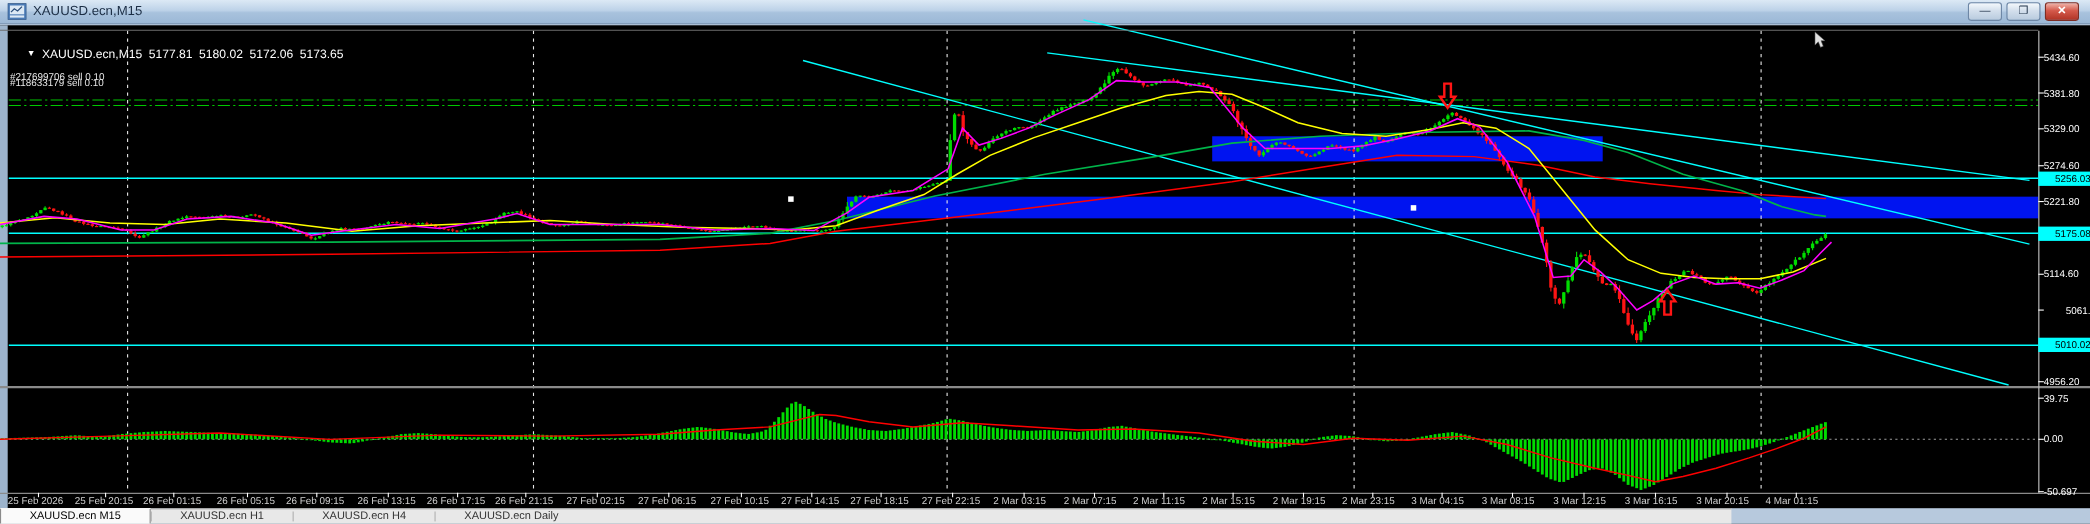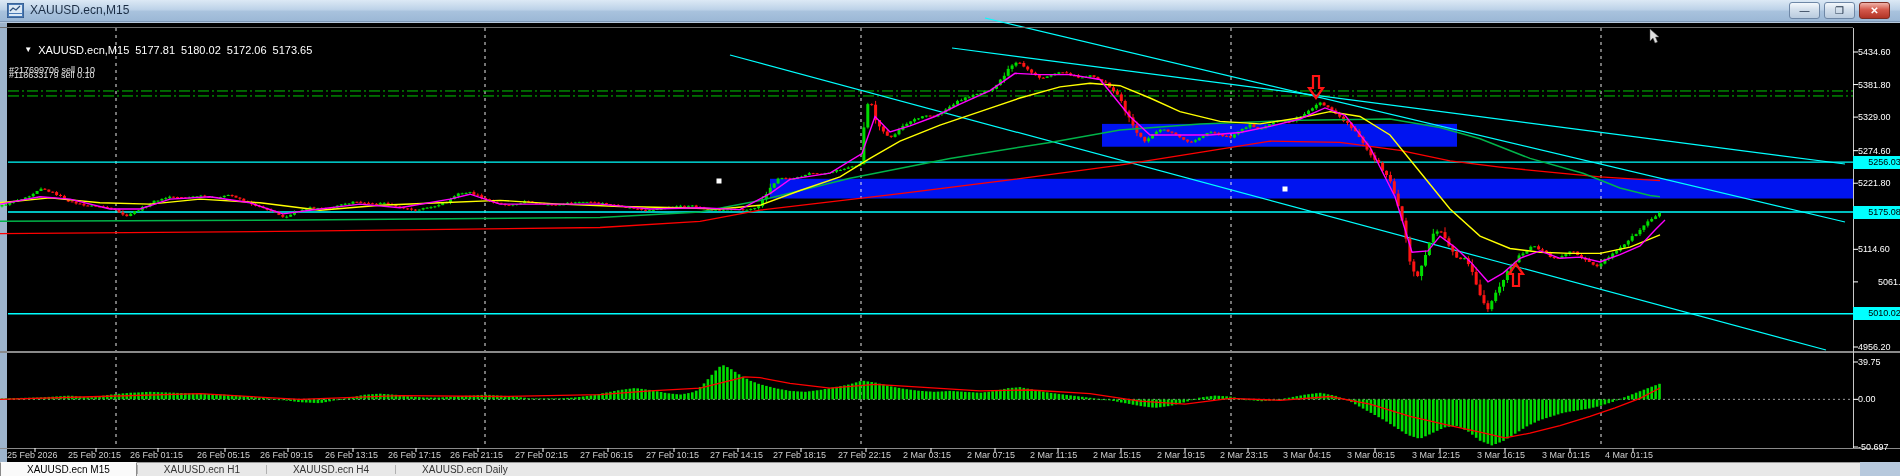--- a/index.html
+++ b/index.html
@@ -34,21 +34,21 @@
   #macd-label { left:12px; top:356px; font-size:10px; color:#e2e2e2; }
   #macd-label span { margin-right:7px; }
 
   .price-label { position:absolute; left:1858px; font-size:9px; color:#fff; }
   .price-badge { position:absolute; left:1853px; width:63px; height:13px; background:#00ffff;
     color:#000; font-size:9px; text-align:center; line-height:13px; }
   .macd-axis-label { position:absolute; left:1858px; font-size:9px; color:#fff; }
   .time-label { position:absolute; top:450px; font-size:9px; color:#cfcfcf; white-space:nowrap; }
 
   
-  #tabbar { position:absolute; left:0; top:462px; width:1860px; height:14px;
+  #tabbar { position:absolute; left:0; top:462px; width:1574px; height:14px;
     background:#e8e8e8; border-top:1px solid #9a9a9a; display:flex; align-items:stretch; }
   .tab { font-size:10px; line-height:13px; padding:0 26px; color:#333; position:relative; cursor:default; }
   .tab.active { background:#fafafa; border-left:1px solid #8a8a8a; border-right:1px solid #8a8a8a;
     margin-top:-1px; border-top:1px solid #fafafa; color:#000; }
   .tab-sep { width:1px; background:#b0b0b0; margin:2px 0; }
 </style>
 </head>
 <body>
 
 <div id="window">
@@ -1464,21 +1464,21 @@
       <div class="time-label" style="left: 903px;">2 Mar 03:15</div>
       <div class="time-label" style="left: 967px; text-align: right;">2 Mar 07:15</div>
       <div class="time-label" style="left: 1030px;">2 Mar 11:15</div>
       <div class="time-label" style="left: 1093px;">2 Mar 15:15</div>
       <div class="time-label" style="left: 1157px;">2 Mar 19:15</div>
       <div class="time-label" style="left: 1220px;">2 Mar 23:15</div>
       <div class="time-label" style="left: 1283px;">3 Mar 04:15</div>
       <div class="time-label" style="left: 1347px;">3 Mar 08:15</div>
       <div class="time-label" style="left: 1412px;">3 Mar 12:15</div>
       <div class="time-label" style="left: 1477px;">3 Mar 16:15</div>
-      <div class="time-label" style="left: 1542px;">3 Mar 01:15</div>
+      <div class="time-label" style="left: 1542px;">3 Mar 20:15</div>
       <div class="time-label" style="left: 1605px;">4 Mar 01:15</div>
     </div>
 
   <div id="tabbar">
     <div class="tab active">XAUUSD.ecn M15</div>
     <div class="tab-sep"></div>
     <div class="tab">XAUUSD.ecn H1</div>
     <div class="tab-sep"></div>
     <div class="tab">XAUUSD.ecn H4</div>
     <div class="tab-sep"></div>

